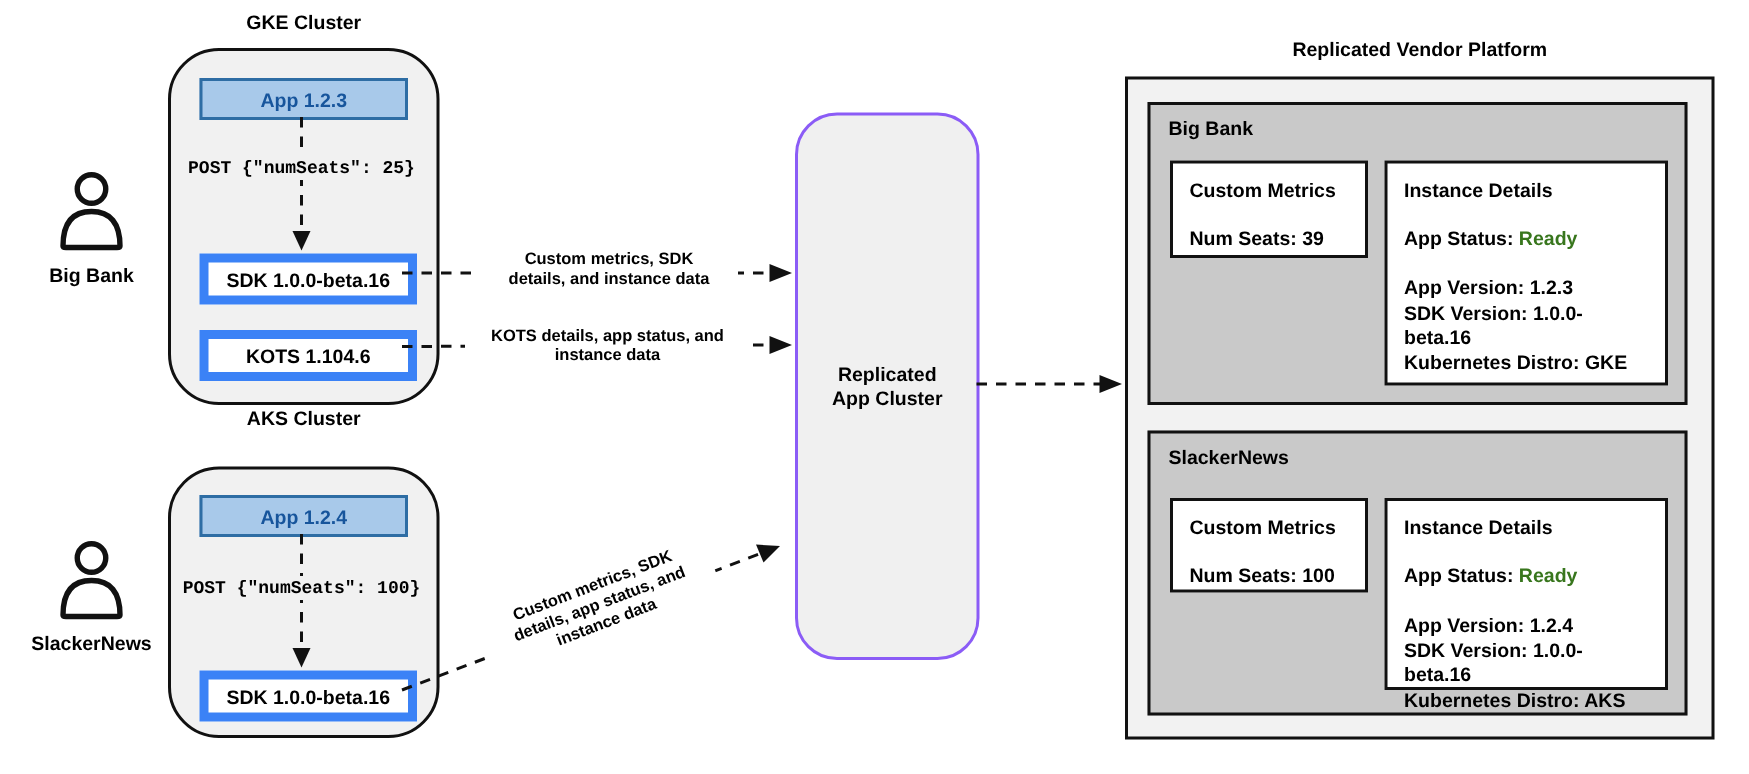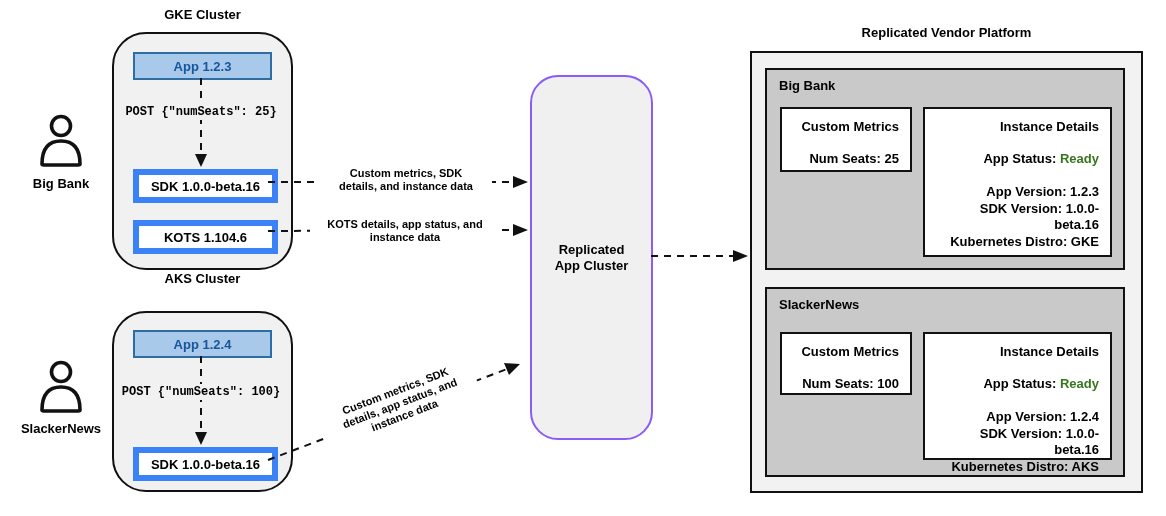--- a/index.html
+++ b/index.html
@@ -46,21 +46,21 @@
     line-height:13px;z-index:6;
   }
 
   
   .platform-outer{background:#f2f2f2;border:2px solid #111;z-index:1;}
   .platform-title{font-size:13px;font-weight:bold;text-align:center;z-index:2;}
   .customer-section{background:#c9c9c9;border:2px solid #111;z-index:2;}
   .section-name{position:absolute;left:12px;top:8px;font-size:13px;font-weight:bold;}
   .white-card{
     position:absolute;background:#ffffff;border:2px solid #111;z-index:3;
-    padding:10px 11px;box-sizing:border-box;font-size:13px;font-weight:bold;line-height:16px;text-align:right;
+    padding:10px 11px;box-sizing:border-box;font-size:13px;font-weight:bold;line-height:16px;
   }
   .card-title{font-size:13px;font-weight:bold;}
   .card-metric{margin-top:16px;}
   .status-line{margin-top:16px;}
   .status-ready{color:#38761d;}
   .detail-lines{margin-top:17px;line-height:16.5px;}
 
   svg.overlay{position:absolute;left:0;top:0;z-index:5;}
   .dash{stroke:#111;stroke-width:2;fill:none;stroke-dasharray:7 6;}
   .head{fill:#111;stroke:none;}
@@ -152,21 +152,21 @@
   </svg>
 
   <div class="abs platform-title" style="left:750px;top:25px;width:393px;">Replicated Vendor Platform</div>
   <div class="abs platform-outer" style="left:750px;top:51px;width:389px;height:438px;"></div>
 
   <div class="abs customer-section" style="left:765px;top:68px;width:356px;height:198px;">
     <div class="section-name">Big Bank</div>
   </div>
   <div class="white-card" style="left:780px;top:107px;width:132px;height:65px;">
     <div class="card-title">Custom Metrics</div>
-    <div class="card-metric">Num Seats: 25</div>
+    <div class="card-metric">Num Seats: 39</div>
   </div>
   <div class="white-card" style="left:923px;top:107px;width:189px;height:150px;">
     <div class="card-title">Instance Details</div>
     <div class="status-line">
       <span>App Status:</span>
       <span class="status-ready">Ready</span>
     </div>
     <div class="detail-lines">
       <div>App Version: 1.2.3</div>
       <div>SDK Version: 1.0.0-beta.16</div>

